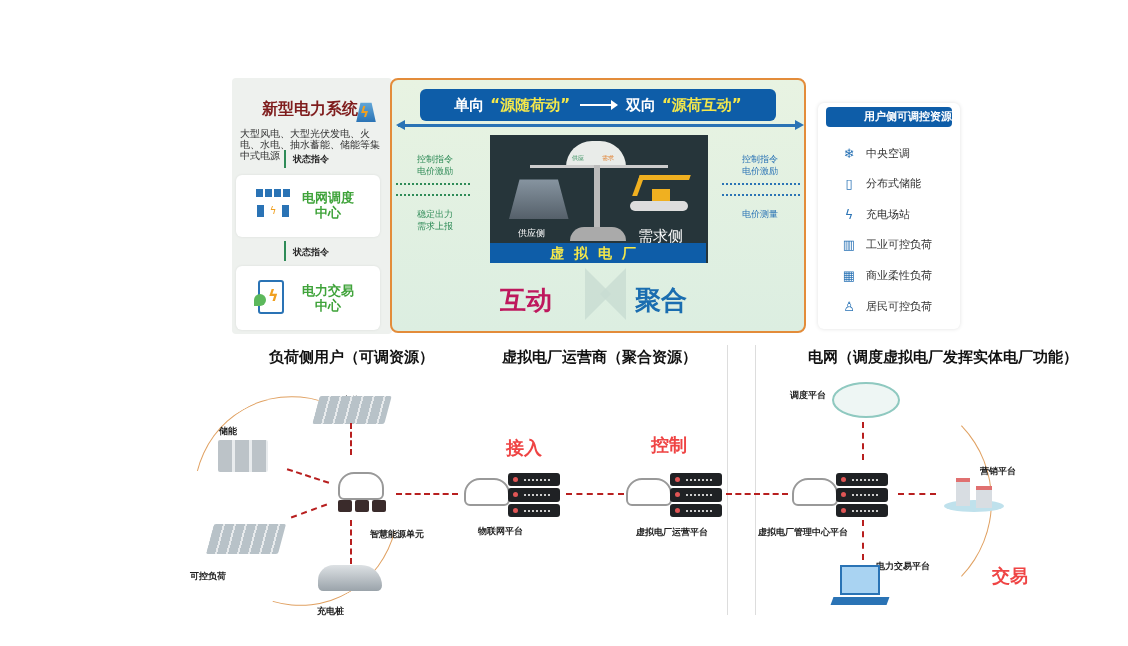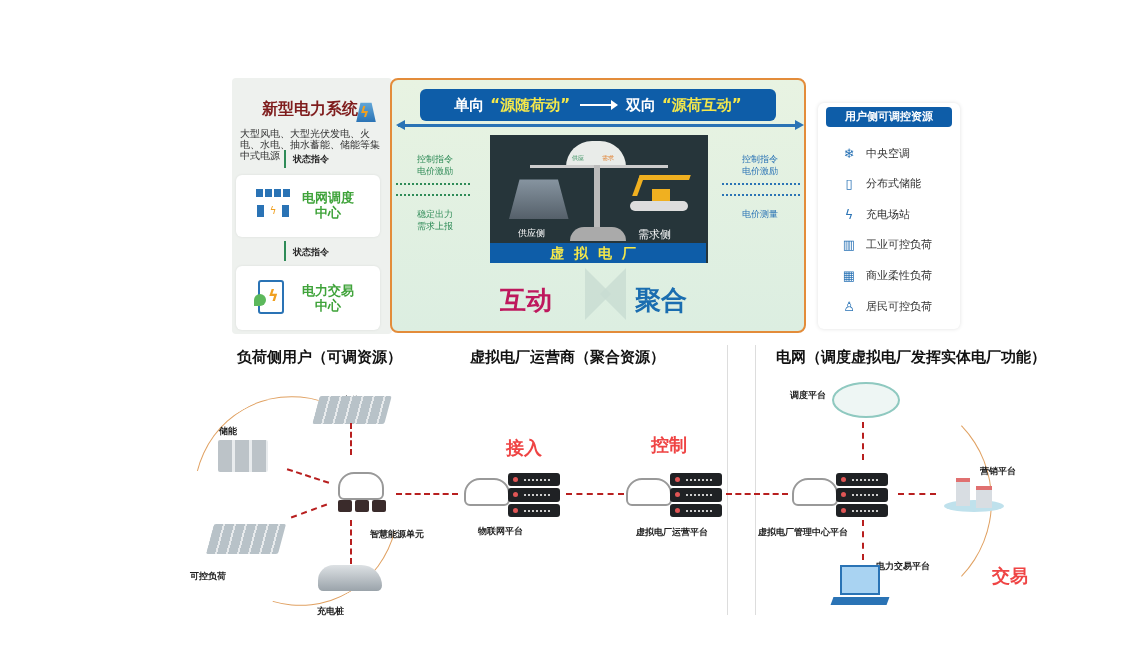--- a/index.html
+++ b/index.html
@@ -22,25 +22,25 @@
   .dbl-arrow{left:398px;top:124px;width:402px;height:3px;background:#2a73b5;}
   .side-text{font-size:9px;line-height:12px;text-align:center;}
   .green-t{color:#2e8b57;}
   .blue-t{color:#2a73b5;}
   .dotted{height:0;border-top:2px dotted;}
   .scale-box{left:490px;top:135px;width:218px;height:128px;background:#26353a;}
   .vpp-bar{left:490px;top:243px;width:216px;height:20px;background:#0e5da8;color:#f5e84a;font-size:14px;font-weight:bold;text-align:center;letter-spacing:10px;line-height:20px;}
   .big-calli{font-size:26px;font-weight:bold;font-family:"DejaVu Serif",serif;}
   
   .right-panel{left:818px;top:103px;width:142px;height:226px;background:#fff;border-radius:6px;box-shadow:0 0 4px rgba(0,0,0,0.12);}
-  .right-head{left:826px;top:107px;width:126px;height:20px;background:#0e5da8;border-radius:4px;color:#fff;font-size:11px;font-weight:bold;text-align:center;line-height:20px;}
+  .right-head{left:826px;top:107px;width:126px;height:20px;background:#0e5da8;border-radius:4px;color:#fff;font-size:11px;font-weight:bold;text-align:right;line-height:20px;}
   .res-item{left:840px;height:18px;display:flex;align-items:center;gap:8px;font-size:11px;color:#333;}
   .res-icon{width:18px;height:16px;color:#2a73b5;font-size:13px;display:flex;align-items:center;justify-content:center;}
   
-  .section-title{font-size:15px;font-weight:bold;color:#111;}
+  .section-title{font-size:15px;font-weight:bold;color:#111;margin-left:32px;}
   .divider{width:1px;background:#ddd;}
   .node-label{font-size:9px;font-weight:bold;color:#222;}
   .red-big{font-size:18px;font-weight:bold;color:#ef4444;}
   .rdash{height:0;border-top:2px dashed #b81f1f;}
   .rdash-v{width:0;border-left:2px dashed #b81f1f;}
   .server{width:52px;height:44px;display:flex;flex-direction:column;gap:2px;}
   .server div{flex:1;background:#1f2124;border-radius:3px;position:relative;}
   .server div:before{content:"";position:absolute;left:5px;top:4px;width:5px;height:5px;border-radius:50%;background:#e05555;}
   .server div:after{content:"";position:absolute;left:16px;top:6px;width:26px;height:0;border-top:2px dotted #ccc;}
   .cloud{width:46px;height:28px;border:2px solid #999;border-radius:16px 16px 6px 6px;background:#fff;box-sizing:border-box;}
@@ -114,21 +114,21 @@
   <div class="abs" style="left:40px;top:30px;width:138px;height:3px;background:#ccc;"></div>
   <div class="abs" style="left:104px;top:30px;width:6px;height:64px;background:#bbb;"></div>
   <div class="abs" style="left:80px;top:92px;width:56px;height:14px;background:#aaa;border-radius:20px 20px 0 0;"></div>
   <div class="abs" style="left:12px;top:40px;width:70px;height:44px;background:linear-gradient(180deg,#8c9aa6,#55606a);clip-path:polygon(10% 100%,25% 10%,80% 10%,95% 100%);"></div>
   <div class="abs" style="left:136px;top:40px;width:66px;height:40px;">
     <div style="position:absolute;left:10px;top:0;width:46px;height:16px;border-top:5px solid #f0b020;border-left:5px solid #f0b020;transform:skewX(-20deg);"></div>
     <div style="position:absolute;left:4px;top:26px;width:58px;height:10px;background:#ddd;border-radius:6px;"></div>
     <div style="position:absolute;left:26px;top:14px;width:18px;height:12px;background:#f0b020;"></div>
   </div>
   <div class="abs" style="left:28px;top:92px;font-size:9px;color:#fff;">供应侧</div>
-  <div class="abs" style="left:148px;top:92px;font-size:11px;color:#fff;">需求侧</div>
+  <div class="abs" style="left:148px;top:92px;font-size:15px;color:#fff;">需求侧</div>
 </div>
 <div class="abs vpp-bar">虚拟电厂</div>
 
 <div class="abs" style="left:585px;top:268px;width:0;height:0;border-left:26px solid rgba(200,220,210,0.8);border-top:26px solid transparent;border-bottom:26px solid transparent;"></div>
 <div class="abs" style="left:600px;top:268px;width:0;height:0;border-right:26px solid rgba(200,220,210,0.8);border-top:26px solid transparent;border-bottom:26px solid transparent;"></div>
 <div class="abs big-calli" style="left:500px;top:283px;color:#be185d;">互动</div>
 <div class="abs big-calli" style="left:635px;top:283px;color:#1a6db0;">聚合</div>
 
 <div class="abs right-panel"></div>
 <div class="abs right-head">用户侧可调控资源</div>

